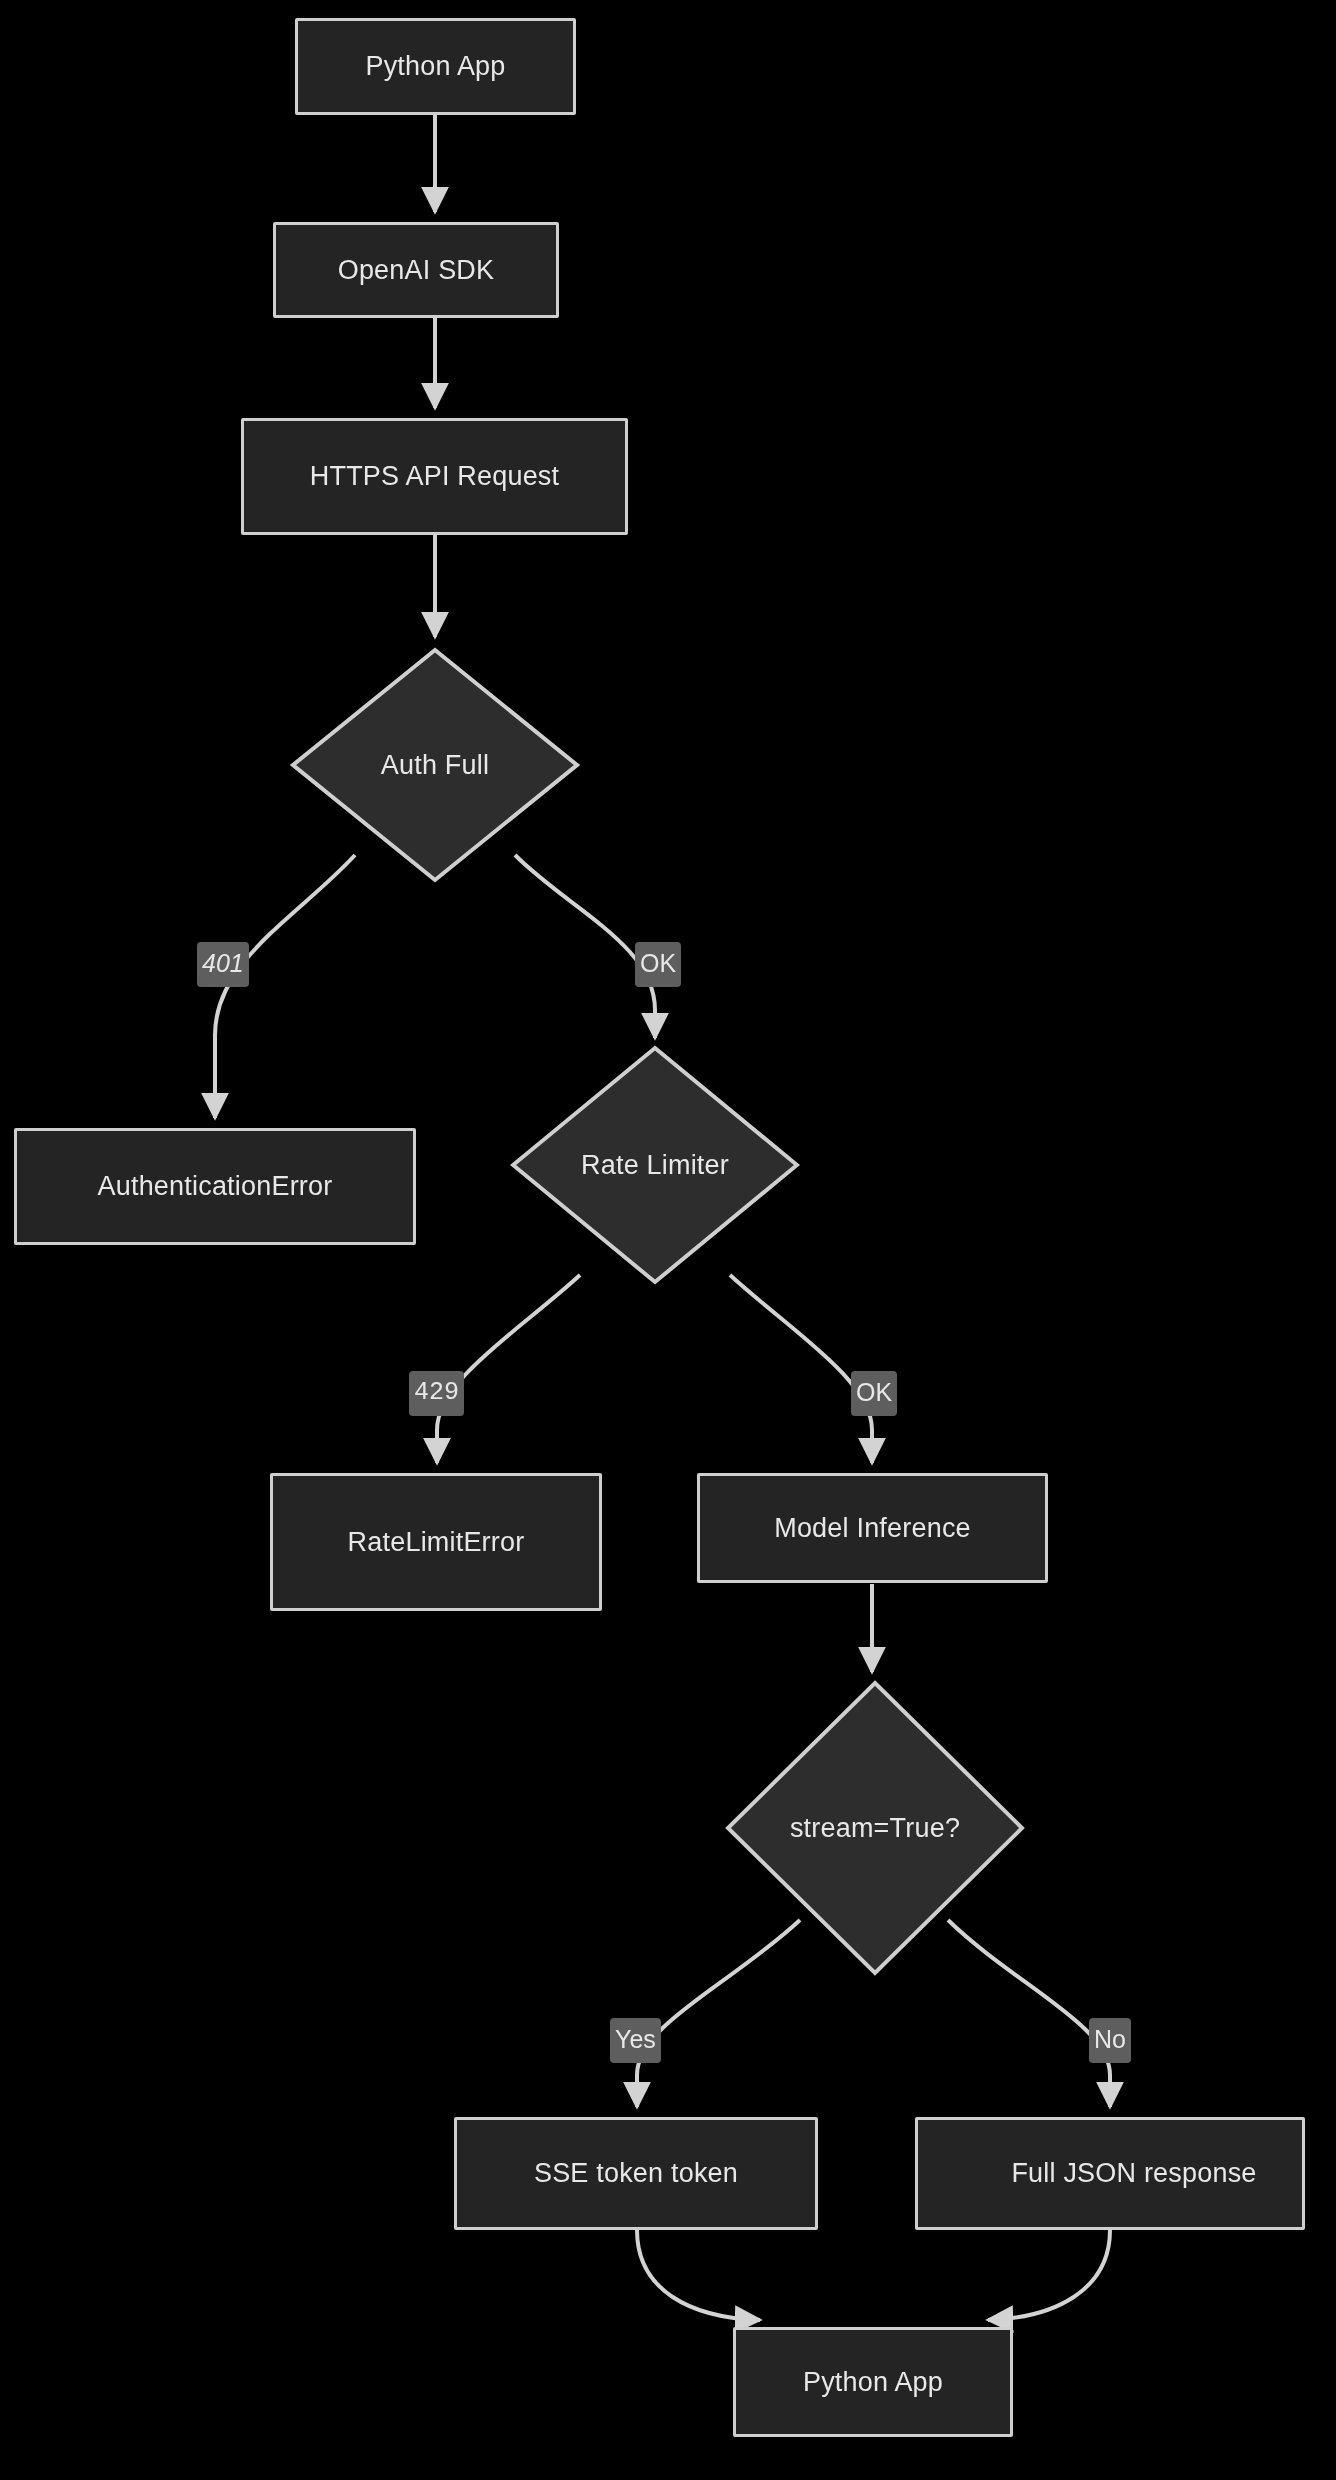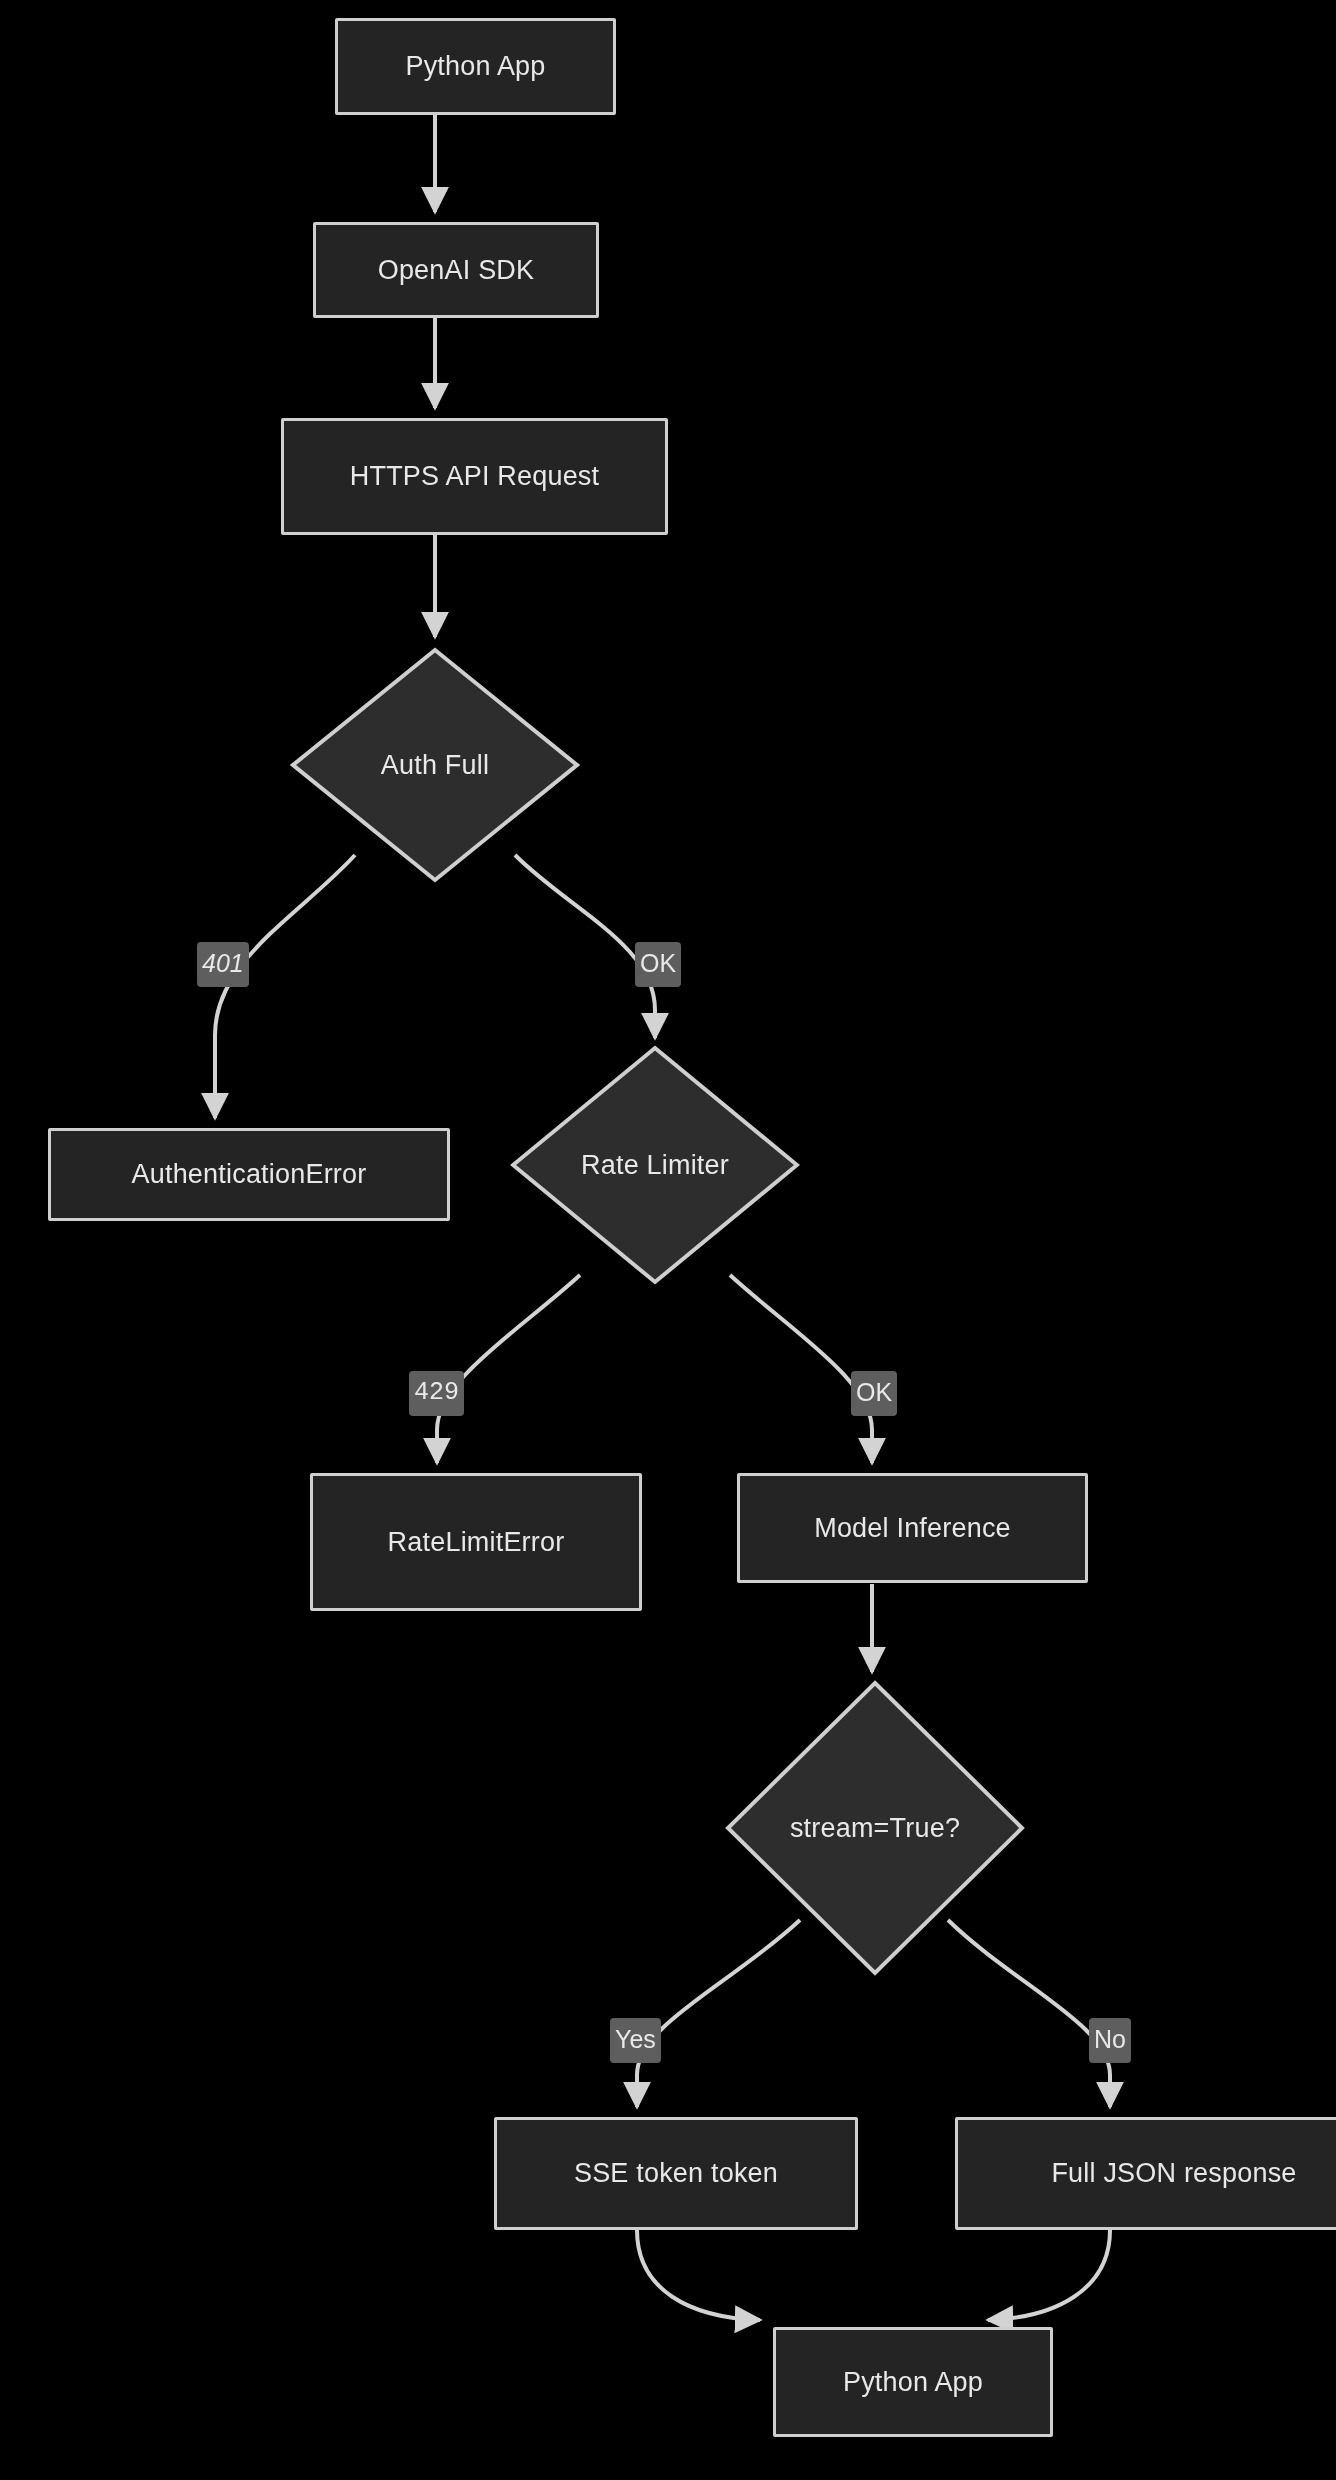--- a/index.html
+++ b/index.html
@@ -36,21 +36,20 @@
     color: #e8e8e8;
     font-size: 27px;
     letter-spacing: 0.2px;
     text-align: center;
     white-space: nowrap;
   }
   .node.rect {
     background: #242424;
     border: 3px solid #cfcfcf;
     border-radius: 2px;
-    margin-left: 40px;
   }
   .node.diamond-wrap {
     background: transparent;
     border: none;
   }
   .diamond-shape {
     position: absolute;
     left: 0;
     top: 0;
     width: 100%;
@@ -132,21 +131,21 @@
   </div>
 
   <div class="edge-label" style="left:197px; top:942px;font-style:italic;">
     <span>401</span>
   </div>
 
   <div class="edge-label" style="left:635px; top:942px;">
     <span>OK</span>
   </div>
 
-  <div class="node rect" style="left:8px; top:1128px; width:402px; height:93px;text-align:right;">
+  <div class="node rect" style="left:14px; top:1128px; width:402px; height:117px;text-align:right;">
     <span>AuthenticationError</span>
   </div>
 
   <div class="node diamond-wrap" style="left:510px; top:1045px; width:290px; height:240px;">
     <svg class="diamond-shape" viewBox="0 0 290 240" preserveAspectRatio="none">
       <polygon points="145,3 287,120 145,237 3,120" fill="#2d2d2d" stroke="#cfcfcf" stroke-width="4"></polygon>
     </svg>
     <span class="diamond-label">Rate Limiter</span>
   </div>
 

